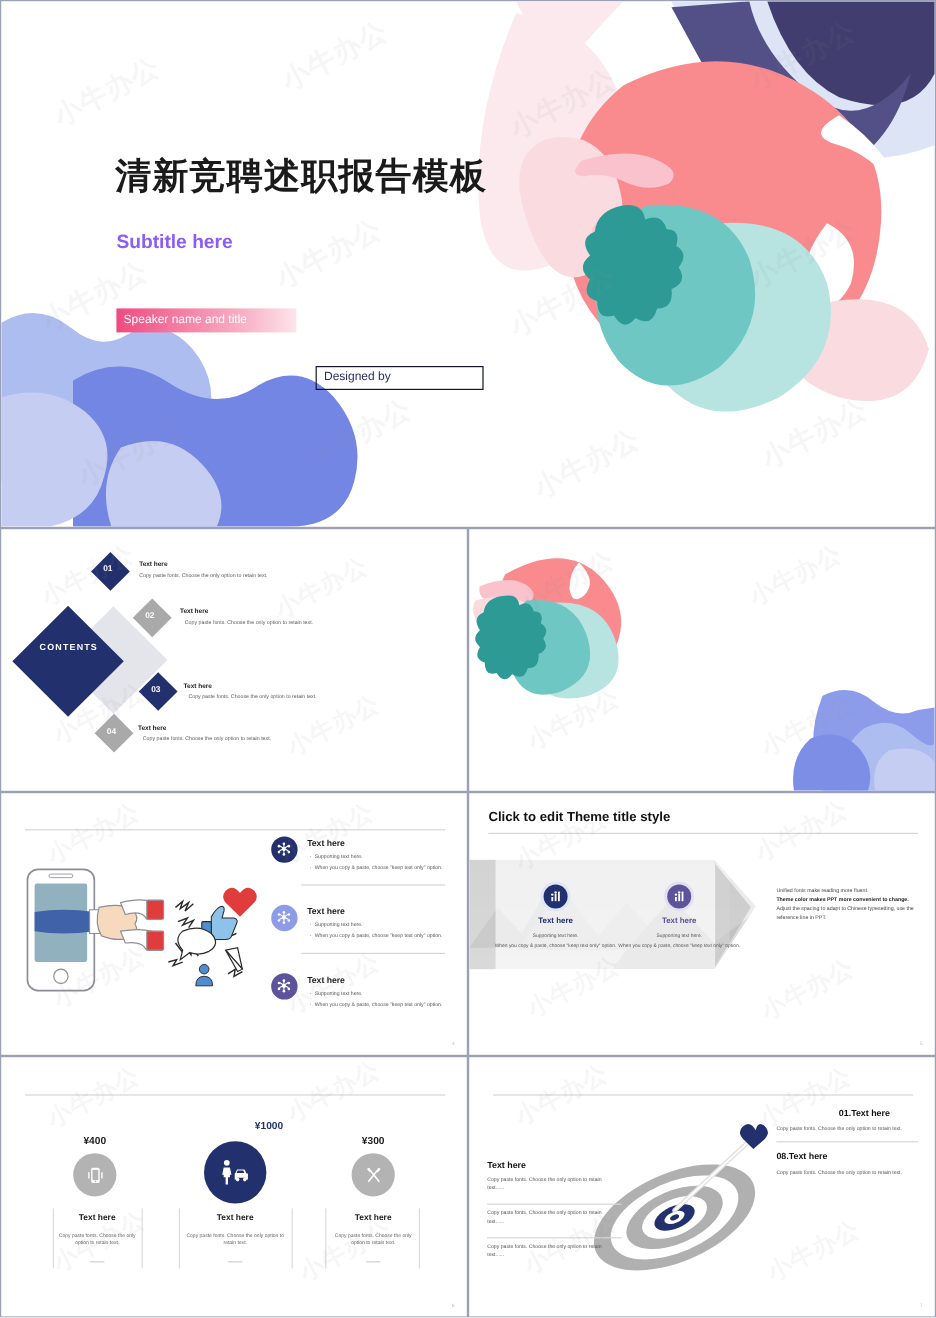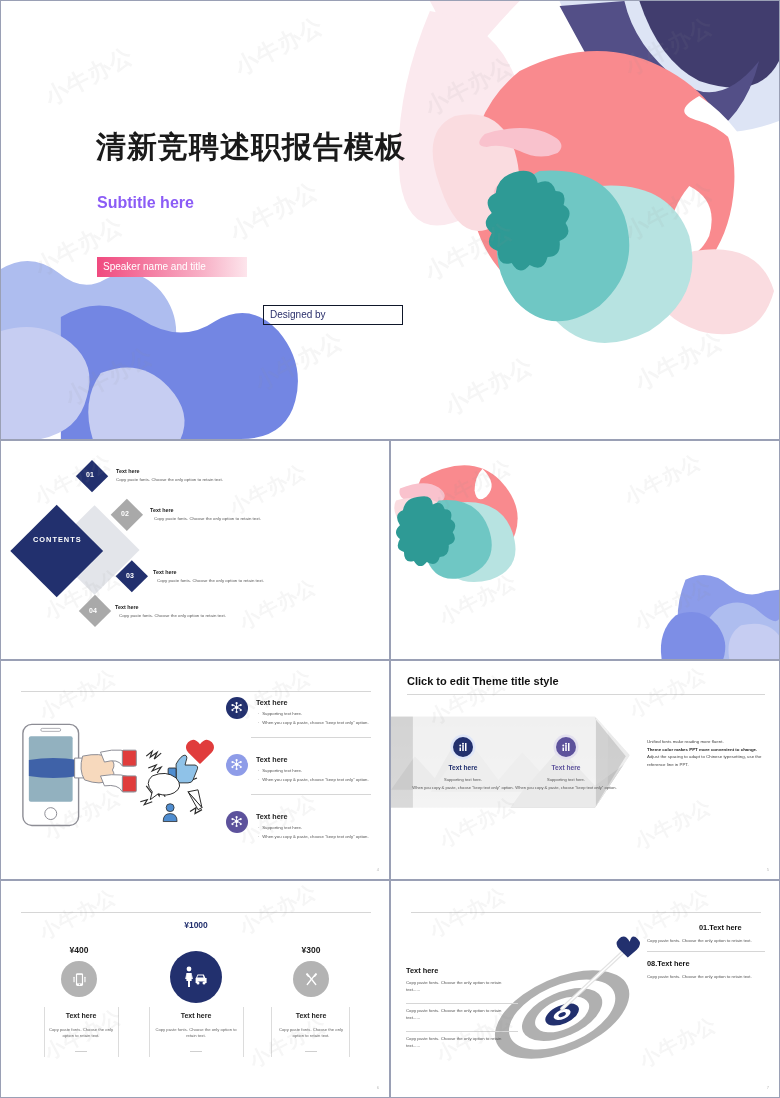--- a/index.html
+++ b/index.html
@@ -373,21 +373,21 @@
           <rect x="3.5" y="8" width="1.6" height="8" rx=".8"></rect>
           <rect x="18.9" y="8" width="1.6" height="8" rx=".8"></rect>
         </svg>
     </div>
     <div class="p-bar" style="left:43px;top:126px;height:50px;"></div>
     <div class="p-bar" style="left:117px;top:126px;height:50px;"></div>
     <div class="p-h" style="left:42px;top:131px;width:76px;">Text here</div>
     <div class="p-p" style="left:46px;top:146px;width:68px;">Copy paste fonts. Choose the only option to retain text.</div>
     <div class="p-dash" style="left:74px;top:170px;"></div>
 
-    <div class="p-price" style="left:155px;top:39px;width:80px;color:#22306e;">¥1000</div>
+    <div class="p-price" style="left:155px;top:52px;width:80px;color:#22306e;text-align:right;">¥1000</div>
     <div class="p-circ" style="left:169px;top:70px;width:52px;height:52px;background:#22306e;">
       <svg viewBox="0 0 26 22" width="26" height="22" fill="#fff">
         <circle cx="6" cy="3" r="2.4"></circle>
           <path d="M3.4 7h5.2v8H7v6H5v-6H3.4z"></path>
           <path d="M3.4 7l-1.2 6h1.8z"></path>
           <path d="M8.6 7l1.3 6H8.1z"></path>
         <path d="M13 12 l1.6-3.4 h6.2 L22.4 12 h1.2 v5 h-2.2 v-1.6 h-6.6 V17 H12.6 v-5z"></path>
         <circle cx="15" cy="17" r="1.5"></circle>
           <circle cx="21" cy="17" r="1.5"></circle>
         <path d="M15 9.4h4.8l.8 2h-6.4z" fill="#22306e"></path>

